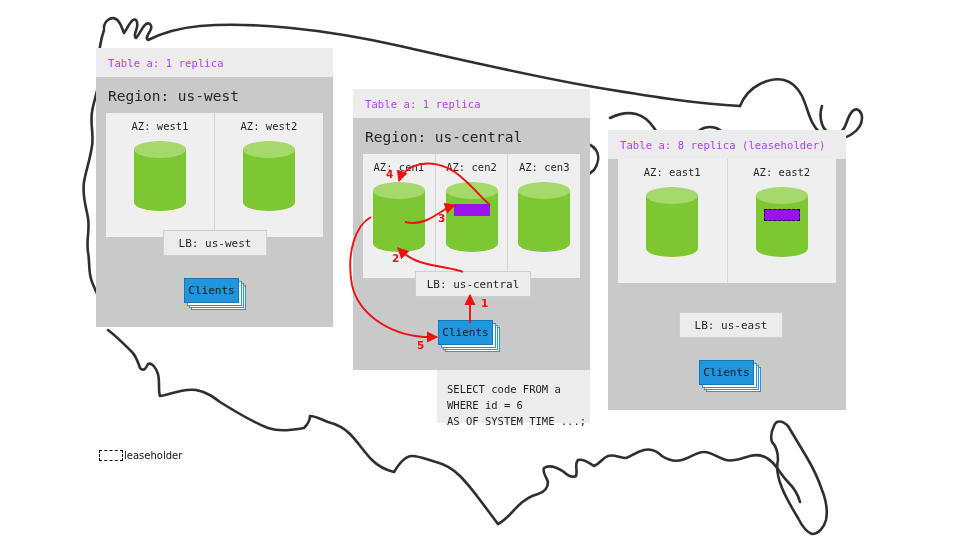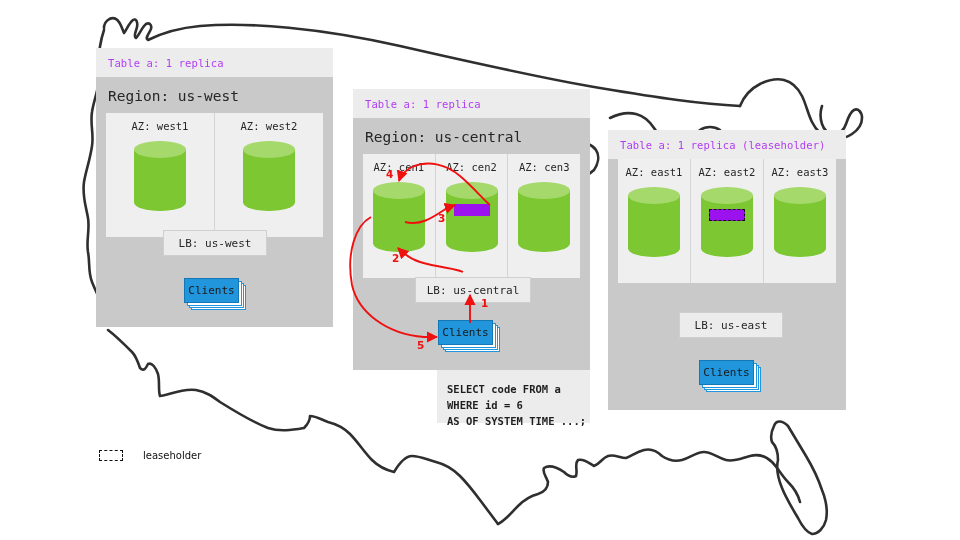--- a/index.html
+++ b/index.html
@@ -131,21 +131,21 @@
     color: #1e1e1e;
     padding: 12px 0 10px 10px;
     white-space: pre;
   }
 
   
   .legend {
     position: absolute;
     display: flex;
     align-items: center;
-    gap: 20px;
+    gap: 1px;
   }
   .legend-swatch {
     width: 24px; height: 11px;
     border: 1.7px dashed #111111;
     background: transparent;
   }
   .legend-text {
     font-size: 10px;
     color: #111111;
     font-family: "DejaVu Sans", "Liberation Sans", sans-serif;
@@ -312,56 +312,49 @@
         </div>
       </div>
       <div class="az-cell">
         <div class="az-label">AZ: cen3</div>
         <div class="cyl-wrap" style="width:52px;height:70px;">
           <div class="cyl-body" style="top:8px;width:52px;height:62px;"></div>
           <div class="cyl-top" style="width:52px;height:17px;"></div>
         </div>
       </div>
     </div>
-    <div class="lb-box" style="left:62px; top:188px; width:116px; height:26px;">LB: us-central</div>
+    <div class="lb-box" style="left:62px; top:182px; width:116px; height:26px;">LB: us-central</div>
     <div class="clients-stack" style="left:85px; top:231px; width:62px; height:32px;">
       <div class="sheet" style="left:7px;top:7px;width:55px;height:25px;"></div>
       <div class="sheet" style="left:5px;top:5px;width:55px;height:25px;"></div>
       <div class="sheet" style="left:3px;top:3px;width:55px;height:25px;"></div>
       <div class="front" style="width:55px;height:25px;">Clients</div>
     </div>
   </div>
 
-  <div class="sql-box" style="left:437px; top:370px; width:153px; height:53px;font-weight:bold;">SELECT code FROM a
+  <div class="sql-box" style="left:437px; top:370px; width:153px; height:53px;">SELECT code FROM a
 WHERE id = 6
 AS OF SYSTEM TIME ...;</div>
 
   <div class="region-panel" style="left:608px; top:130px; width:238px; height:280px;">
-    <div class="region-header">Table a: 1 replica (leaseholder)</div>
+    <div class="region-header">Table a: 8 replica (leaseholder)</div>
     <div class="az-row">
       <div class="az-cell">
         <div class="az-label">AZ: east1</div>
         <div class="cyl-wrap" style="width:52px;height:70px;">
           <div class="cyl-body" style="top:8px;width:52px;height:62px;"></div>
           <div class="cyl-top" style="width:52px;height:17px;"></div>
         </div>
       </div>
       <div class="az-cell">
         <div class="az-label">AZ: east2</div>
         <div class="cyl-wrap" style="width:52px;height:70px;">
           <div class="cyl-body" style="top:8px;width:52px;height:62px;"></div>
           <div class="cyl-top" style="width:52px;height:17px;"></div>
           <div class="cyl-bar leaseholder" style="left:8px;top:22px;width:36px;height:12px;"></div>
-        </div>
-      </div>
-      <div class="az-cell">
-        <div class="az-label">AZ: east3</div>
-        <div class="cyl-wrap" style="width:52px;height:70px;">
-          <div class="cyl-body" style="top:8px;width:52px;height:62px;"></div>
-          <div class="cyl-top" style="width:52px;height:17px;"></div>
         </div>
       </div>
     </div>
     <div class="lb-box" style="left:71px; top:182px; width:104px; height:26px;">LB: us-east</div>
     <div class="clients-stack" style="left:91px; top:230px; width:62px; height:32px;">
       <div class="sheet" style="left:7px;top:7px;width:55px;height:25px;"></div>
       <div class="sheet" style="left:5px;top:5px;width:55px;height:25px;"></div>
       <div class="sheet" style="left:3px;top:3px;width:55px;height:25px;"></div>
       <div class="front" style="width:55px;height:25px;">Clients</div>
     </div>

